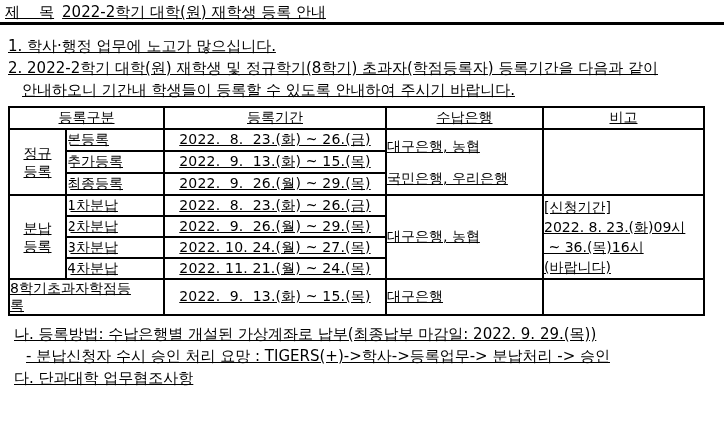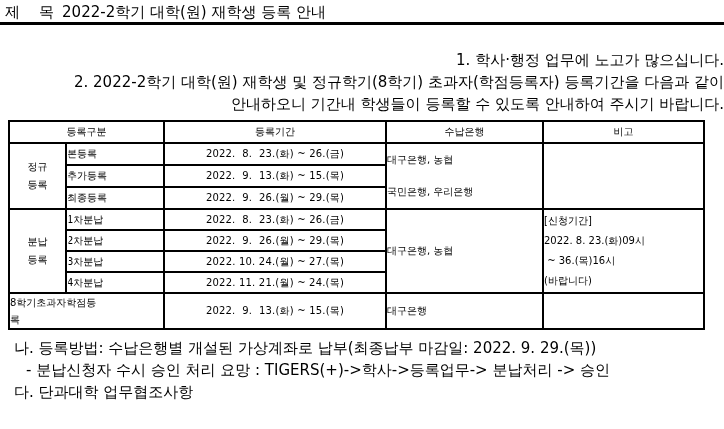--- a/index.html
+++ b/index.html
@@ -1,33 +1,33 @@
 <!DOCTYPE html>
 <html><head>
 <meta charset="utf-8">
 <style>
   html,body{margin:0;padding:0;}
   body{
     width:724px;height:429px;background:#ffffff;color:#000000;
     font-family:"DejaVu Sans","Liberation Sans",sans-serif;
     font-size:15px;overflow:hidden;
   }
-  .doc{position:relative;width:724px;height:429px;}
+  .doc{position:relative;width:724px;height:429px;text-decoration:underline;}
   .title-row{padding:4px 0 0 5px;height:16px;line-height:16px;}
   .title-label{white-space:pre;}
   .title-text{padding-left:8px;white-space:pre;}
   .title-rule{height:3px;background:#000;margin-top:2px;width:724px;}
   .para{margin:0;line-height:22px;white-space:pre-wrap;}
-  .body-block{margin-top:24px;padding-left:8px;text-align:right;}
+  .body-block{margin-top:10px;padding-left:8px;}
   .indent-wrap{padding-left:14px;}
   .indent-ga{padding-left:8px;}
 
   table.reg{
     border-collapse:collapse;table-layout:fixed;
-    width:695px;margin:5px 0 0 8px;font-size:10px;
+    width:695px;margin:5px 0 0 8px;font-size:14px;
   }
   table.reg th, table.reg td{
     border:2px solid #000;padding:0;font-weight:normal;
     vertical-align:middle;overflow:hidden;
   }
   table.reg th{height:20px;text-align:center;}
   tr.r-std  > td{height:20px;}
   tr.r-inst > td{height:19px;}
   tr.r-last > td{height:34px;}
   .c-group{text-align:center;line-height:18px;border-radius:25px;}

